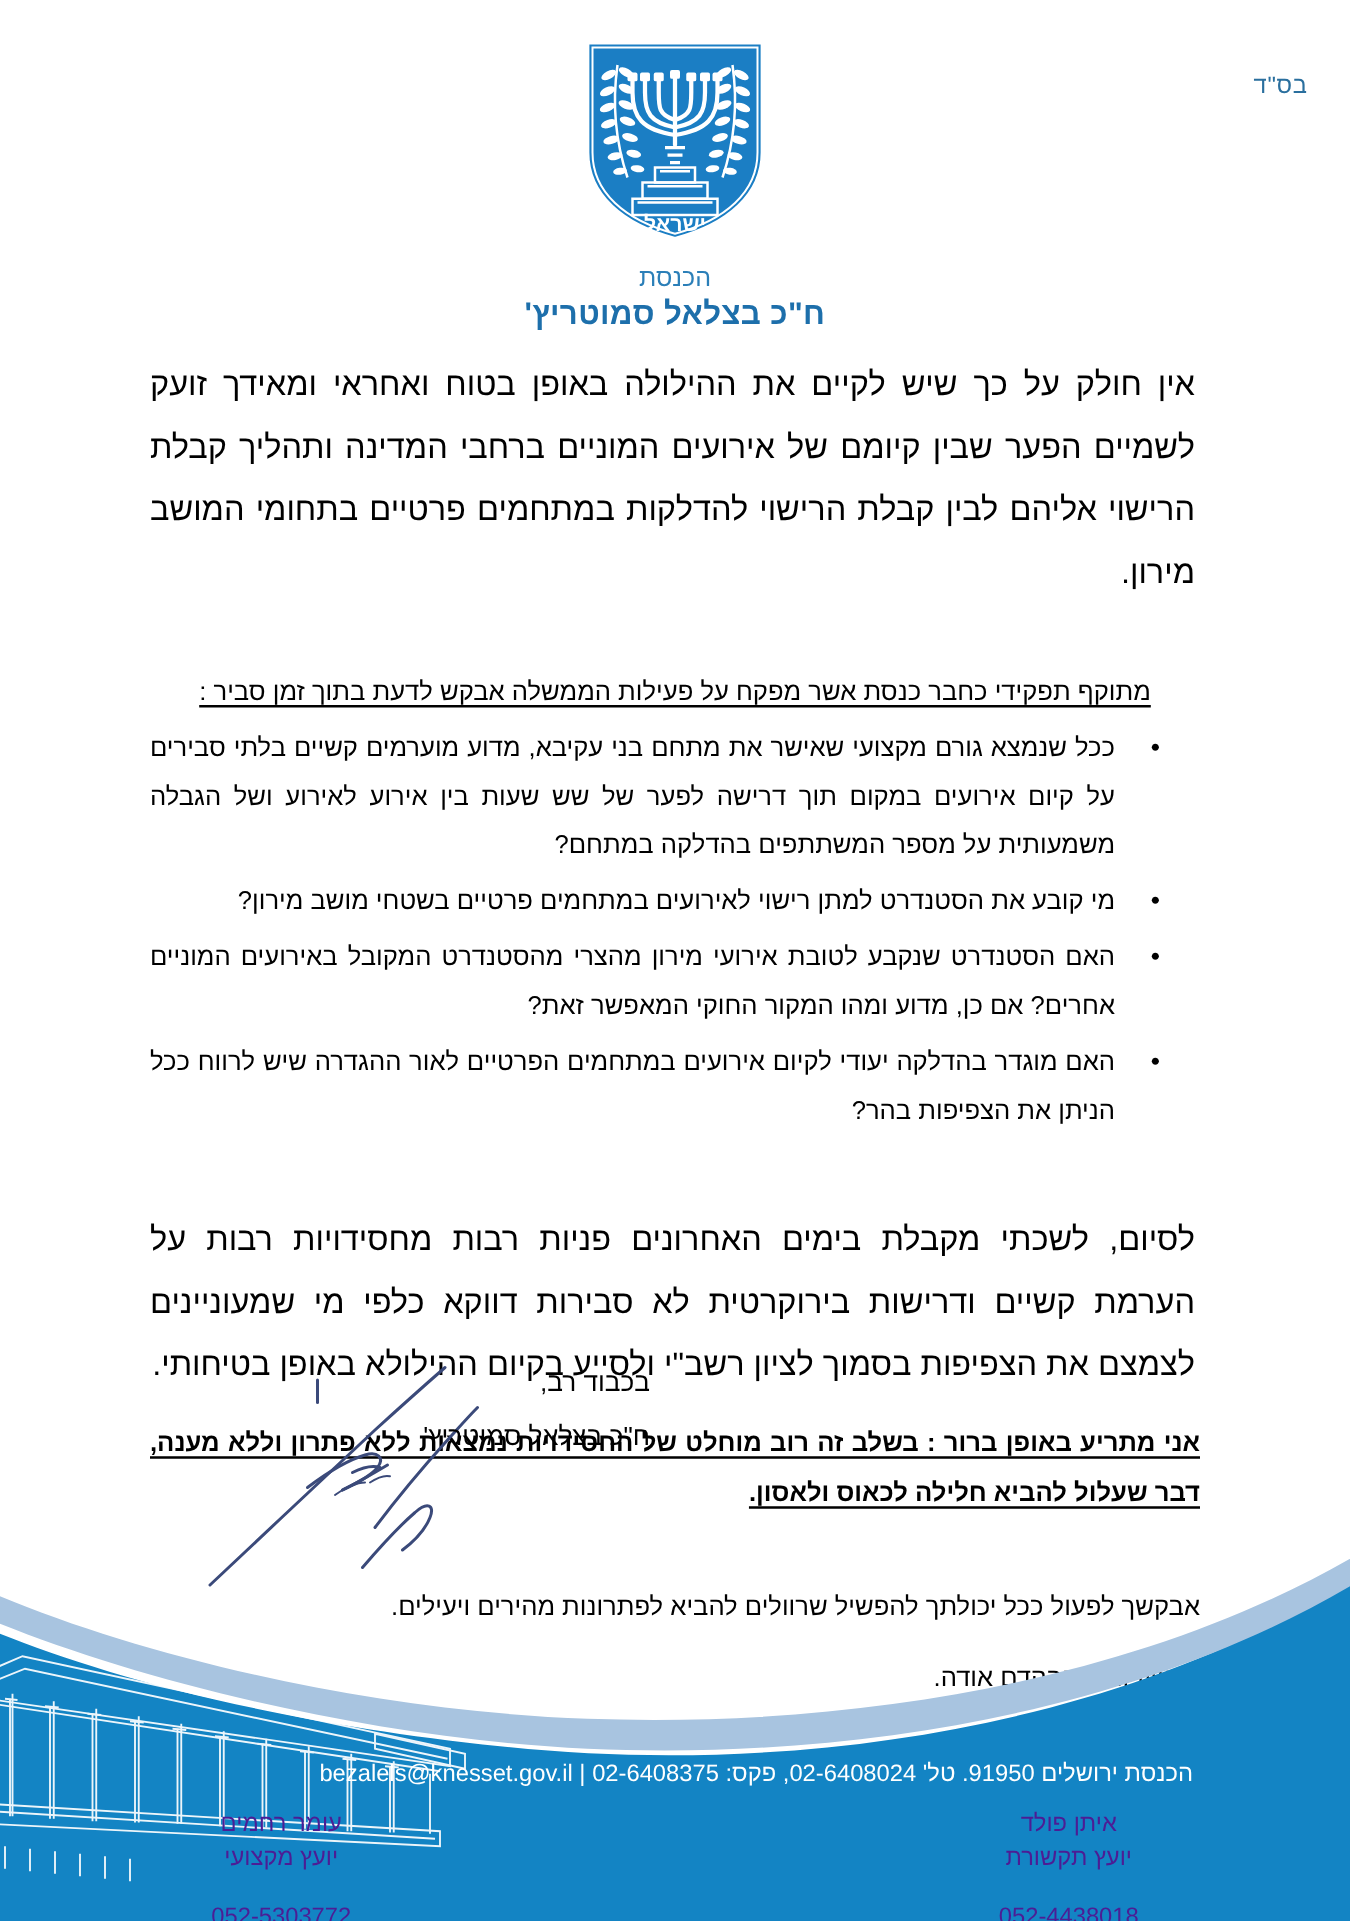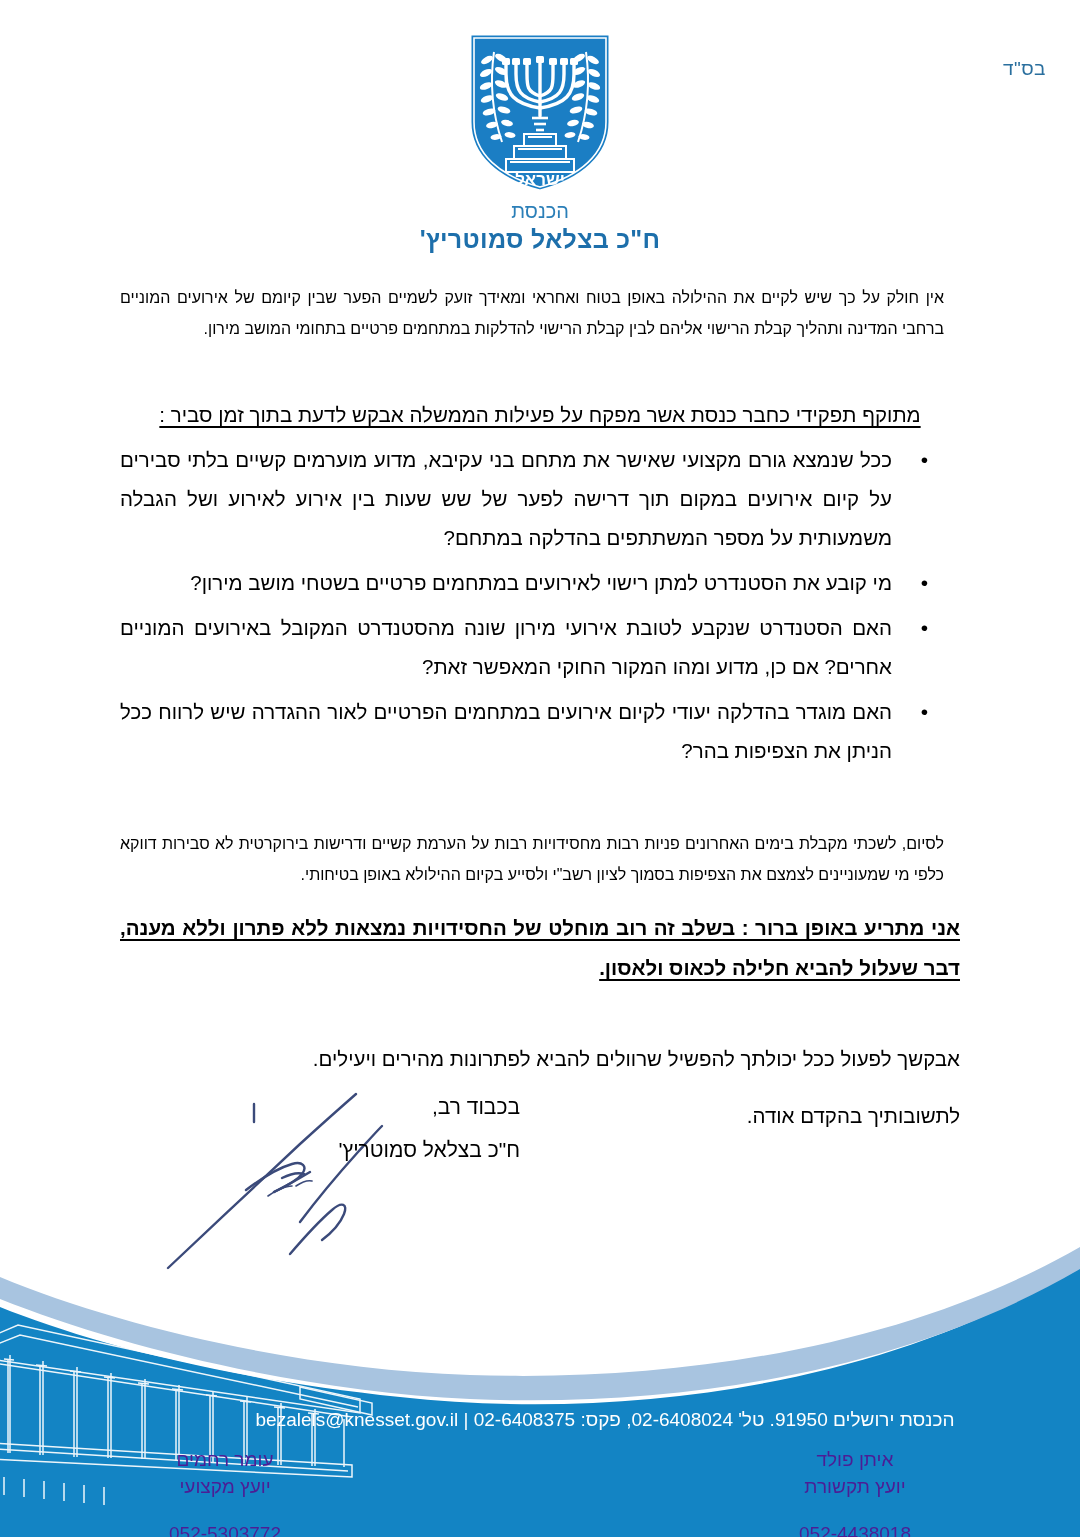--- a/index.html
+++ b/index.html
@@ -33,21 +33,21 @@
     top: 30px;
     left: 0;
     width: 1080px;
     text-align: center;
   }
   .emblem-svg {
     display: block;
     margin: 0 auto;
   }
   .org-name {
-    margin-top: 4px;
+    margin-top: 16px;
     font-size: 20px;
     color: #2b7fb8;
     line-height: 1.25;
     direction: rtl;
   }
   .mk-name {
     font-size: 25px;
     font-weight: bold;
     color: #1d6fab;
     line-height: 1.25;
@@ -57,22 +57,22 @@
 
   
   .body-wrap {
     position: absolute;
     top: 283px;
     right: 120px;
     width: 840px;
     direction: rtl;
   }
   p.para {
-    margin: 0 16px 0 0;
-    font-size: 16px;
+    margin: 0 4px 0 0;
+    font-size: 26px;
     line-height: 1.92;
     text-align: justify;
     text-align-last: right;
     direction: rtl;
   }
 
   .spacer-lg { height: 52px; }
   .spacer-sm { height: 18px; }
 
   .heading-line {
@@ -302,21 +302,21 @@
 
     <p class="para">אין חולק על כך שיש לקיים את ההילולה באופן בטוח ואחראי ומאידך זועק לשמיים הפער שבין קיומם של אירועים המוניים ברחבי המדינה ותהליך קבלת הרישוי אליהם לבין קבלת הרישוי להדלקות במתחמים פרטיים בתחומי המושב מירון.</p>
 
     <div class="spacer-lg"></div>
 
     <p class="heading-line">מתוקף תפקידי כחבר כנסת אשר מפקח על פעילות הממשלה אבקש לדעת בתוך זמן סביר :</p>
 
     <ul class="questions">
       <li>ככל שנמצא גורם מקצועי שאישר את מתחם בני עקיבא, מדוע מוערמים קשיים בלתי סבירים על קיום אירועים במקום תוך דרישה לפער של שש שעות בין אירוע לאירוע ושל הגבלה משמעותית על מספר המשתתפים בהדלקה במתחם?</li>
       <li>מי קובע את הסטנדרט למתן רישוי לאירועים במתחמים פרטיים בשטחי מושב מירון?</li>
-      <li>האם הסטנדרט שנקבע לטובת אירועי מירון שונה מהסטנדרט המקובל באירועים המוניים אחרים? אם כן, מדוע ומהו המקור החוקי המאפשר זאת?</li>
+      <li>האם הסטנדרט שנקבע לטובת אירועי מירון מהצרי מהסטנדרט המקובל באירועים המוניים אחרים? אם כן, מדוע ומהו המקור החוקי המאפשר זאת?</li>
       <li>האם מוגדר בהדלקה יעודי לקיום אירועים במתחמים הפרטיים לאור ההגדרה שיש לרווח ככל הניתן את הצפיפות בהר?</li>
     </ul>
 
     <div class="spacer-lg"></div>
 
     <p class="para">לסיום, לשכתי מקבלת בימים האחרונים פניות רבות מחסידויות רבות על הערמת קשיים ודרישות בירוקרטית לא סבירות דווקא כלפי מי שמעוניינים לצמצם את הצפיפות בסמוך לציון רשב"י ולסייע בקיום ההילולא באופן בטיחותי.</p>
 
     <div class="spacer-sm"></div>
 
     <p class="warn">אני מתריע באופן ברור : בשלב זה רוב מוחלט של החסידויות נמצאות ללא פתרון וללא מענה, דבר שעלול להביא חלילה לכאוס ולאסון.</p>

